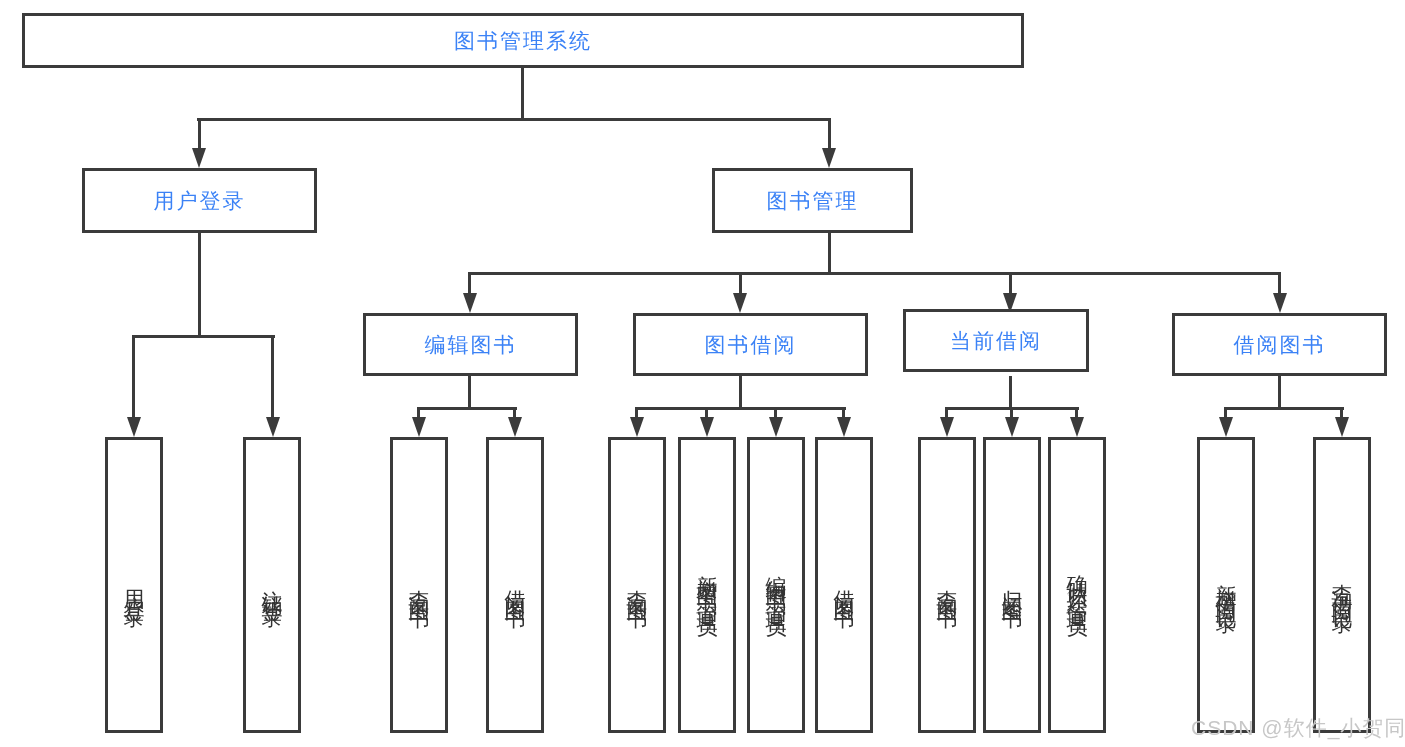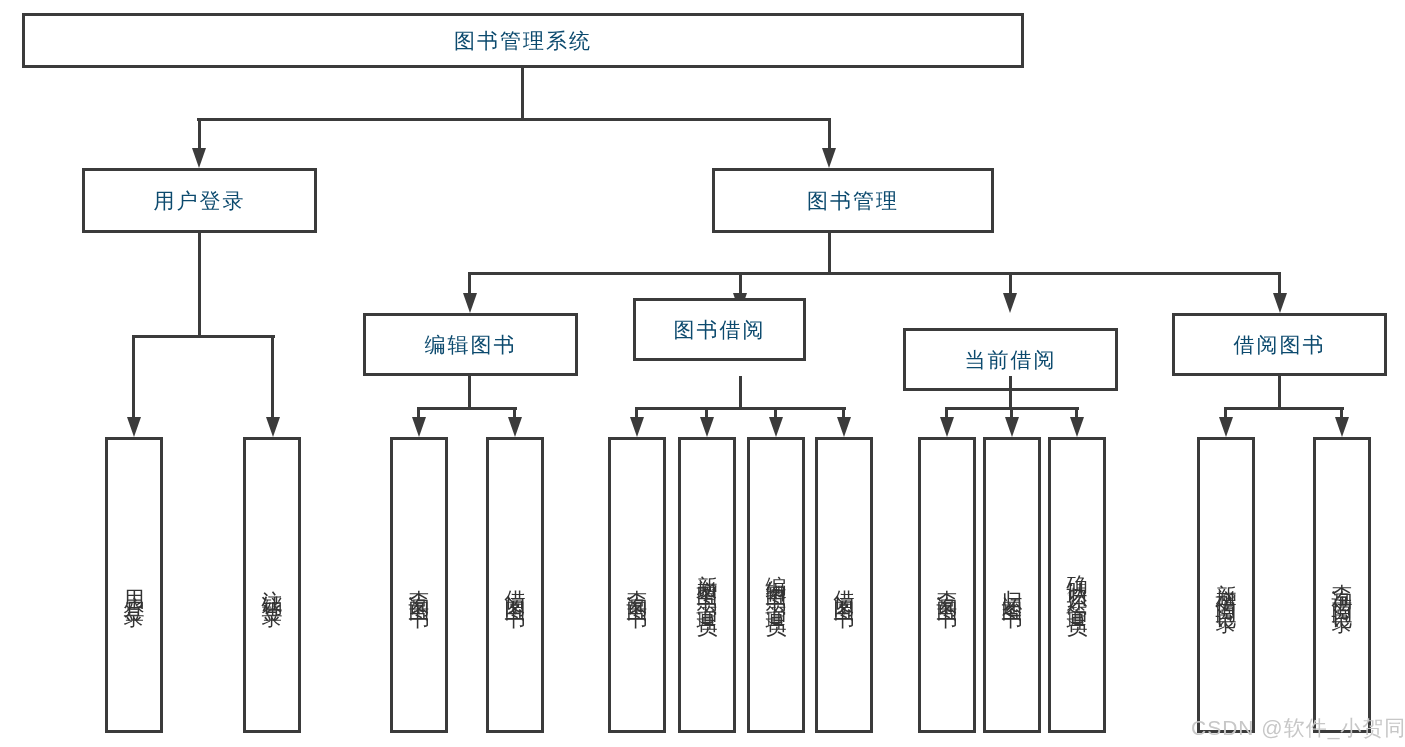--- a/index.html
+++ b/index.html
@@ -4,21 +4,21 @@
 <style>
   html,body{margin:0;padding:0;background:#ffffff;}
   #canvas{
     position:relative;width:1405px;height:747px;background:#ffffff;overflow:hidden;
     font-family:"Liberation Sans","DejaVu Sans",sans-serif;color:#333333;
   }
   
   .box{
     position:absolute;box-sizing:border-box;border:3px solid #3b3b3b;background:#ffffff;
     display:flex;align-items:center;justify-content:center;
-    font-size:21px;letter-spacing:2px;color:#0c4a6e;
+    font-size:21px;letter-spacing:2px;color:#3b82f6;
   }
   
   .vbox{
     position:absolute;box-sizing:border-box;border:3px solid #3b3b3b;background:#ffffff;
     width:58px;height:296px;top:437px;
     display:flex;align-items:center;justify-content:center;
   }
   .vbox .vtext{
     writing-mode:vertical-rl;text-orientation:mixed;white-space:nowrap;
     font-size:21px;letter-spacing:6px;color:#333333;
@@ -46,21 +46,21 @@
   <div class="vl" style="left:521px;top:68px;height:50px"></div>
   <div class="hl" style="left:197px;top:118px;width:634px"></div>
   <div class="vl" style="left:198px;top:118px;height:32px"></div>
   <div class="ah" style="left:192px;top:148px"></div>
   <div class="vl" style="left:828px;top:118px;height:32px"></div>
   <div class="ah" style="left:822px;top:148px"></div>
 
   <div class="box" style="left:82px;top:168px;width:235px;height:65px">
     <span>用户登录</span>
   </div>
-  <div class="box" style="left:712px;top:168px;width:282px;height:65px">
+  <div class="box" style="left:712px;top:168px;width:201px;height:65px">
     <span>图书管理</span>
   </div>
 
   <div class="vl" style="left:198px;top:233px;height:105px"></div>
   <div class="hl" style="left:132px;top:335px;width:143px"></div>
   <div class="vl" style="left:132px;top:335px;height:84px"></div>
   <div class="ah" style="left:127px;top:417px"></div>
   <div class="vl" style="left:271px;top:335px;height:84px"></div>
   <div class="ah" style="left:266px;top:417px"></div>
 
@@ -71,24 +71,24 @@
   <div class="vl" style="left:739px;top:272px;height:23px"></div>
   <div class="ah" style="left:733px;top:293px"></div>
   <div class="vl" style="left:1009px;top:272px;height:23px"></div>
   <div class="ah" style="left:1003px;top:293px"></div>
   <div class="vl" style="left:1278px;top:272px;height:23px"></div>
   <div class="ah" style="left:1273px;top:293px"></div>
 
   <div class="box" style="left:363px;top:313px;width:215px;height:63px">
     <span>编辑图书</span>
   </div>
-  <div class="box" style="left:633px;top:298px;width:173px;height:63px">
+  <div class="box" style="left:633px;top:313px;width:235px;height:63px">
     <span>图书借阅</span>
   </div>
-  <div class="box" style="left:903px;top:328px;width:215px;height:63px">
+  <div class="box" style="left:903px;top:309px;width:186px;height:63px">
     <span>当前借阅</span>
   </div>
   <div class="box" style="left:1172px;top:313px;width:215px;height:63px">
     <span>借阅图书</span>
   </div>
 
   <div class="vl" style="left:468px;top:376px;height:31px"></div>
   <div class="hl" style="left:417px;top:407px;width:100px"></div>
   <div class="vl" style="left:739px;top:376px;height:31px"></div>
   <div class="hl" style="left:635px;top:407px;width:211px"></div>

